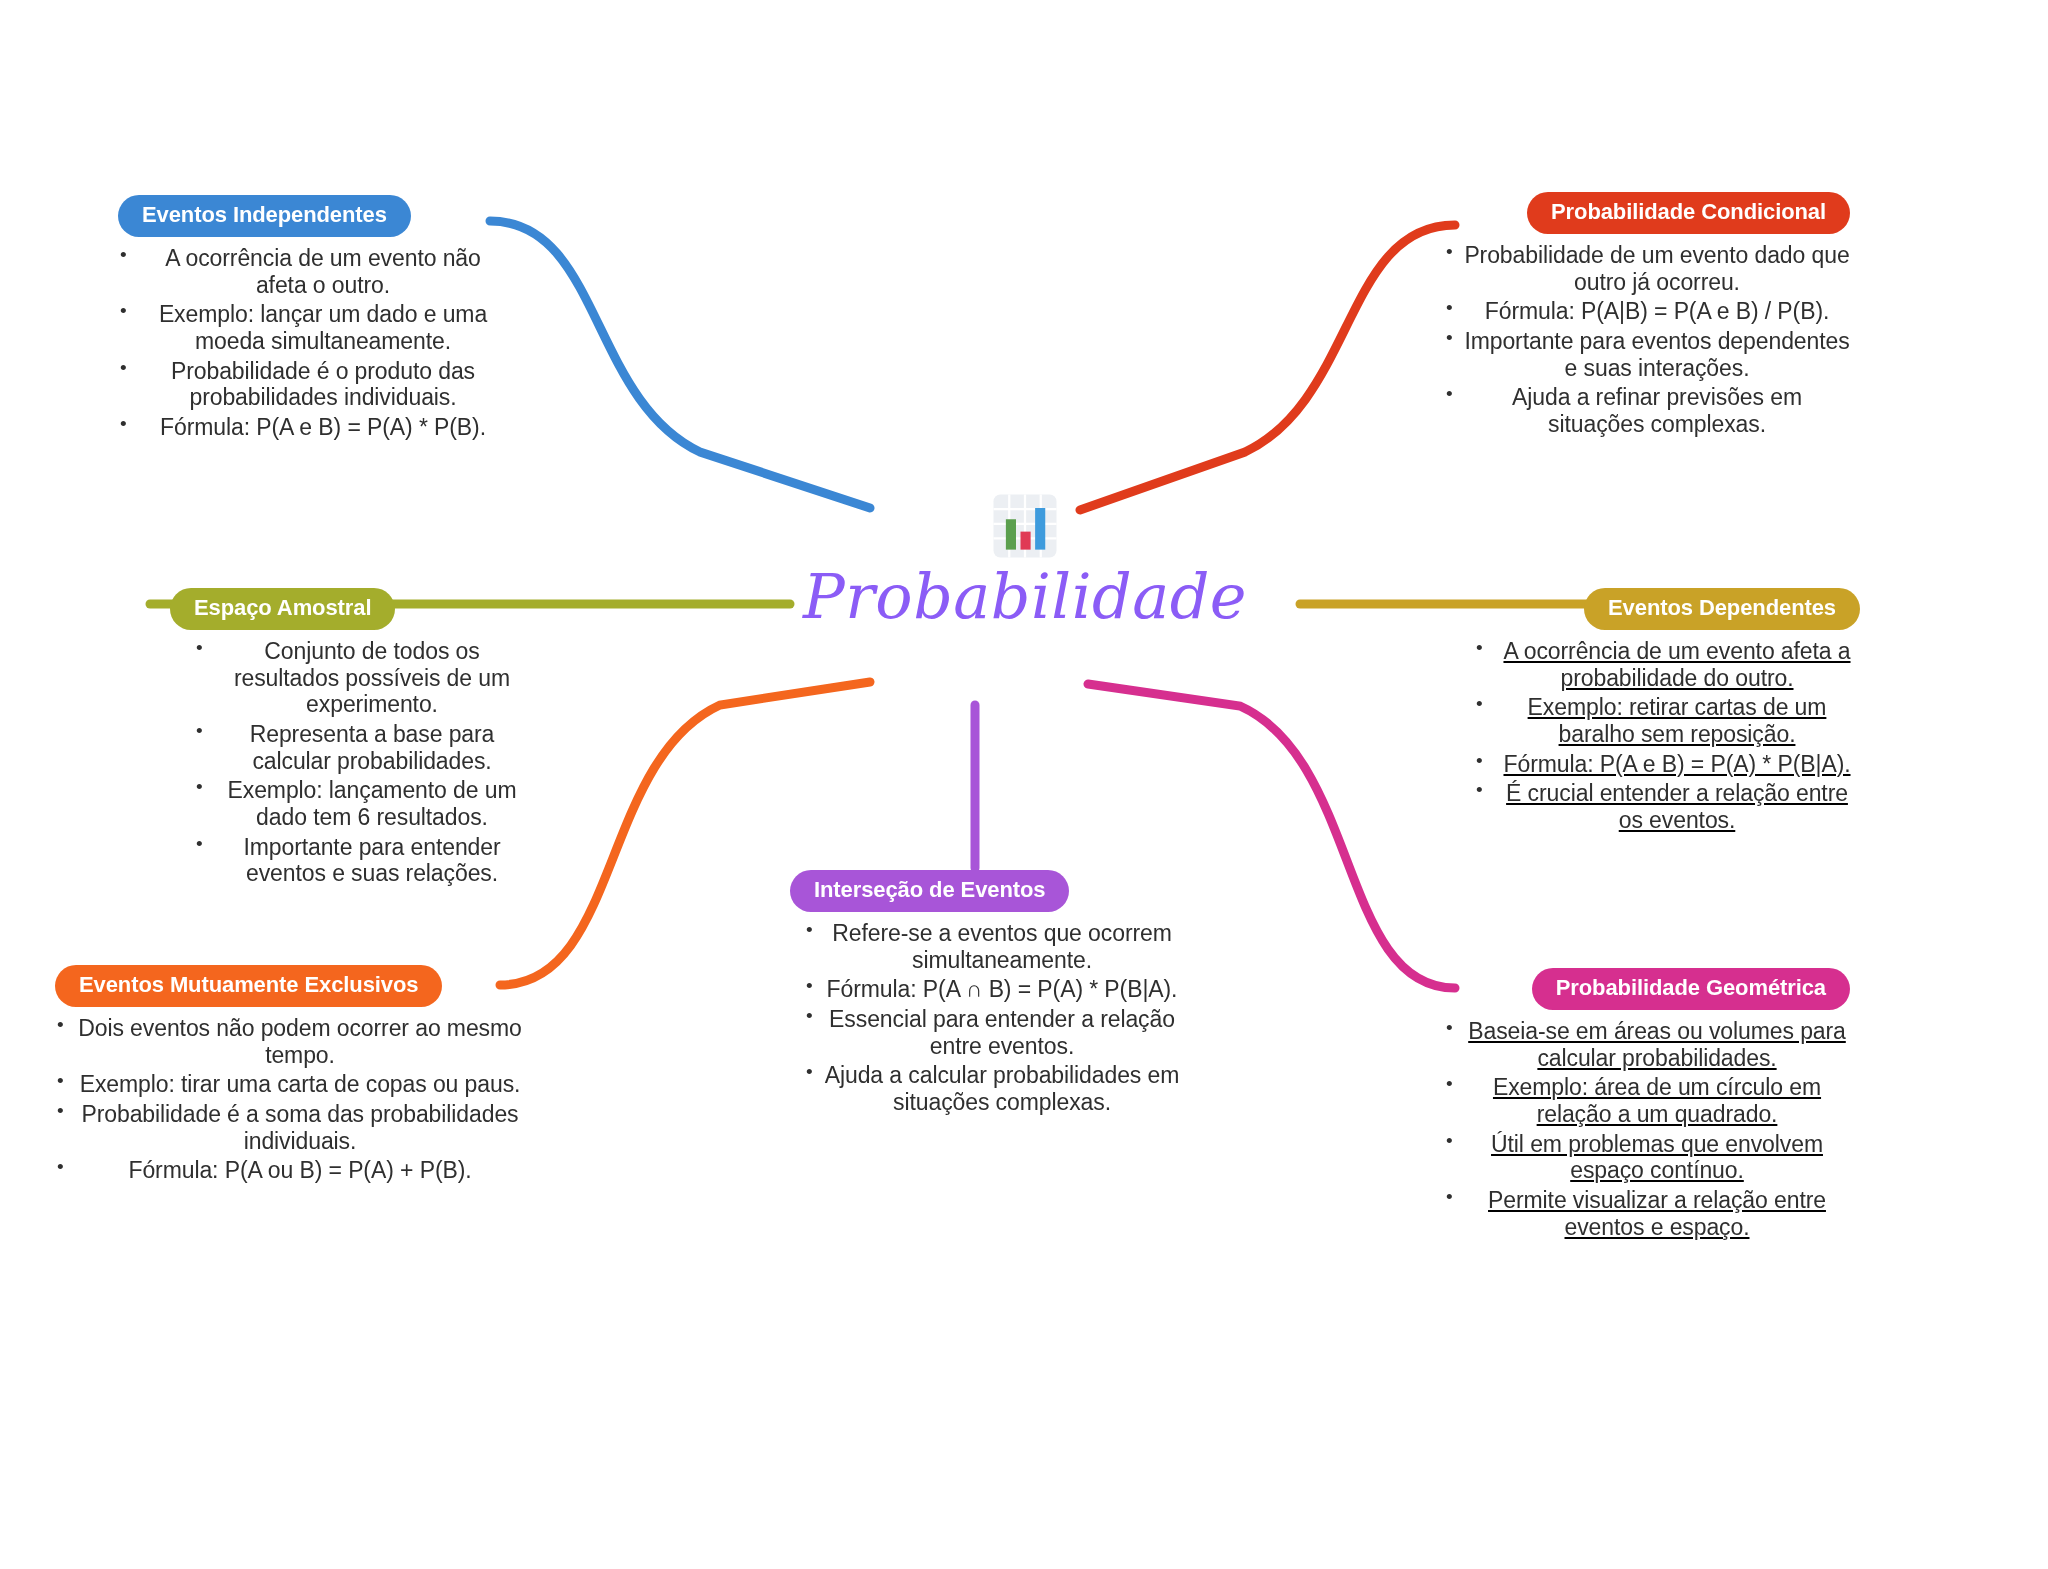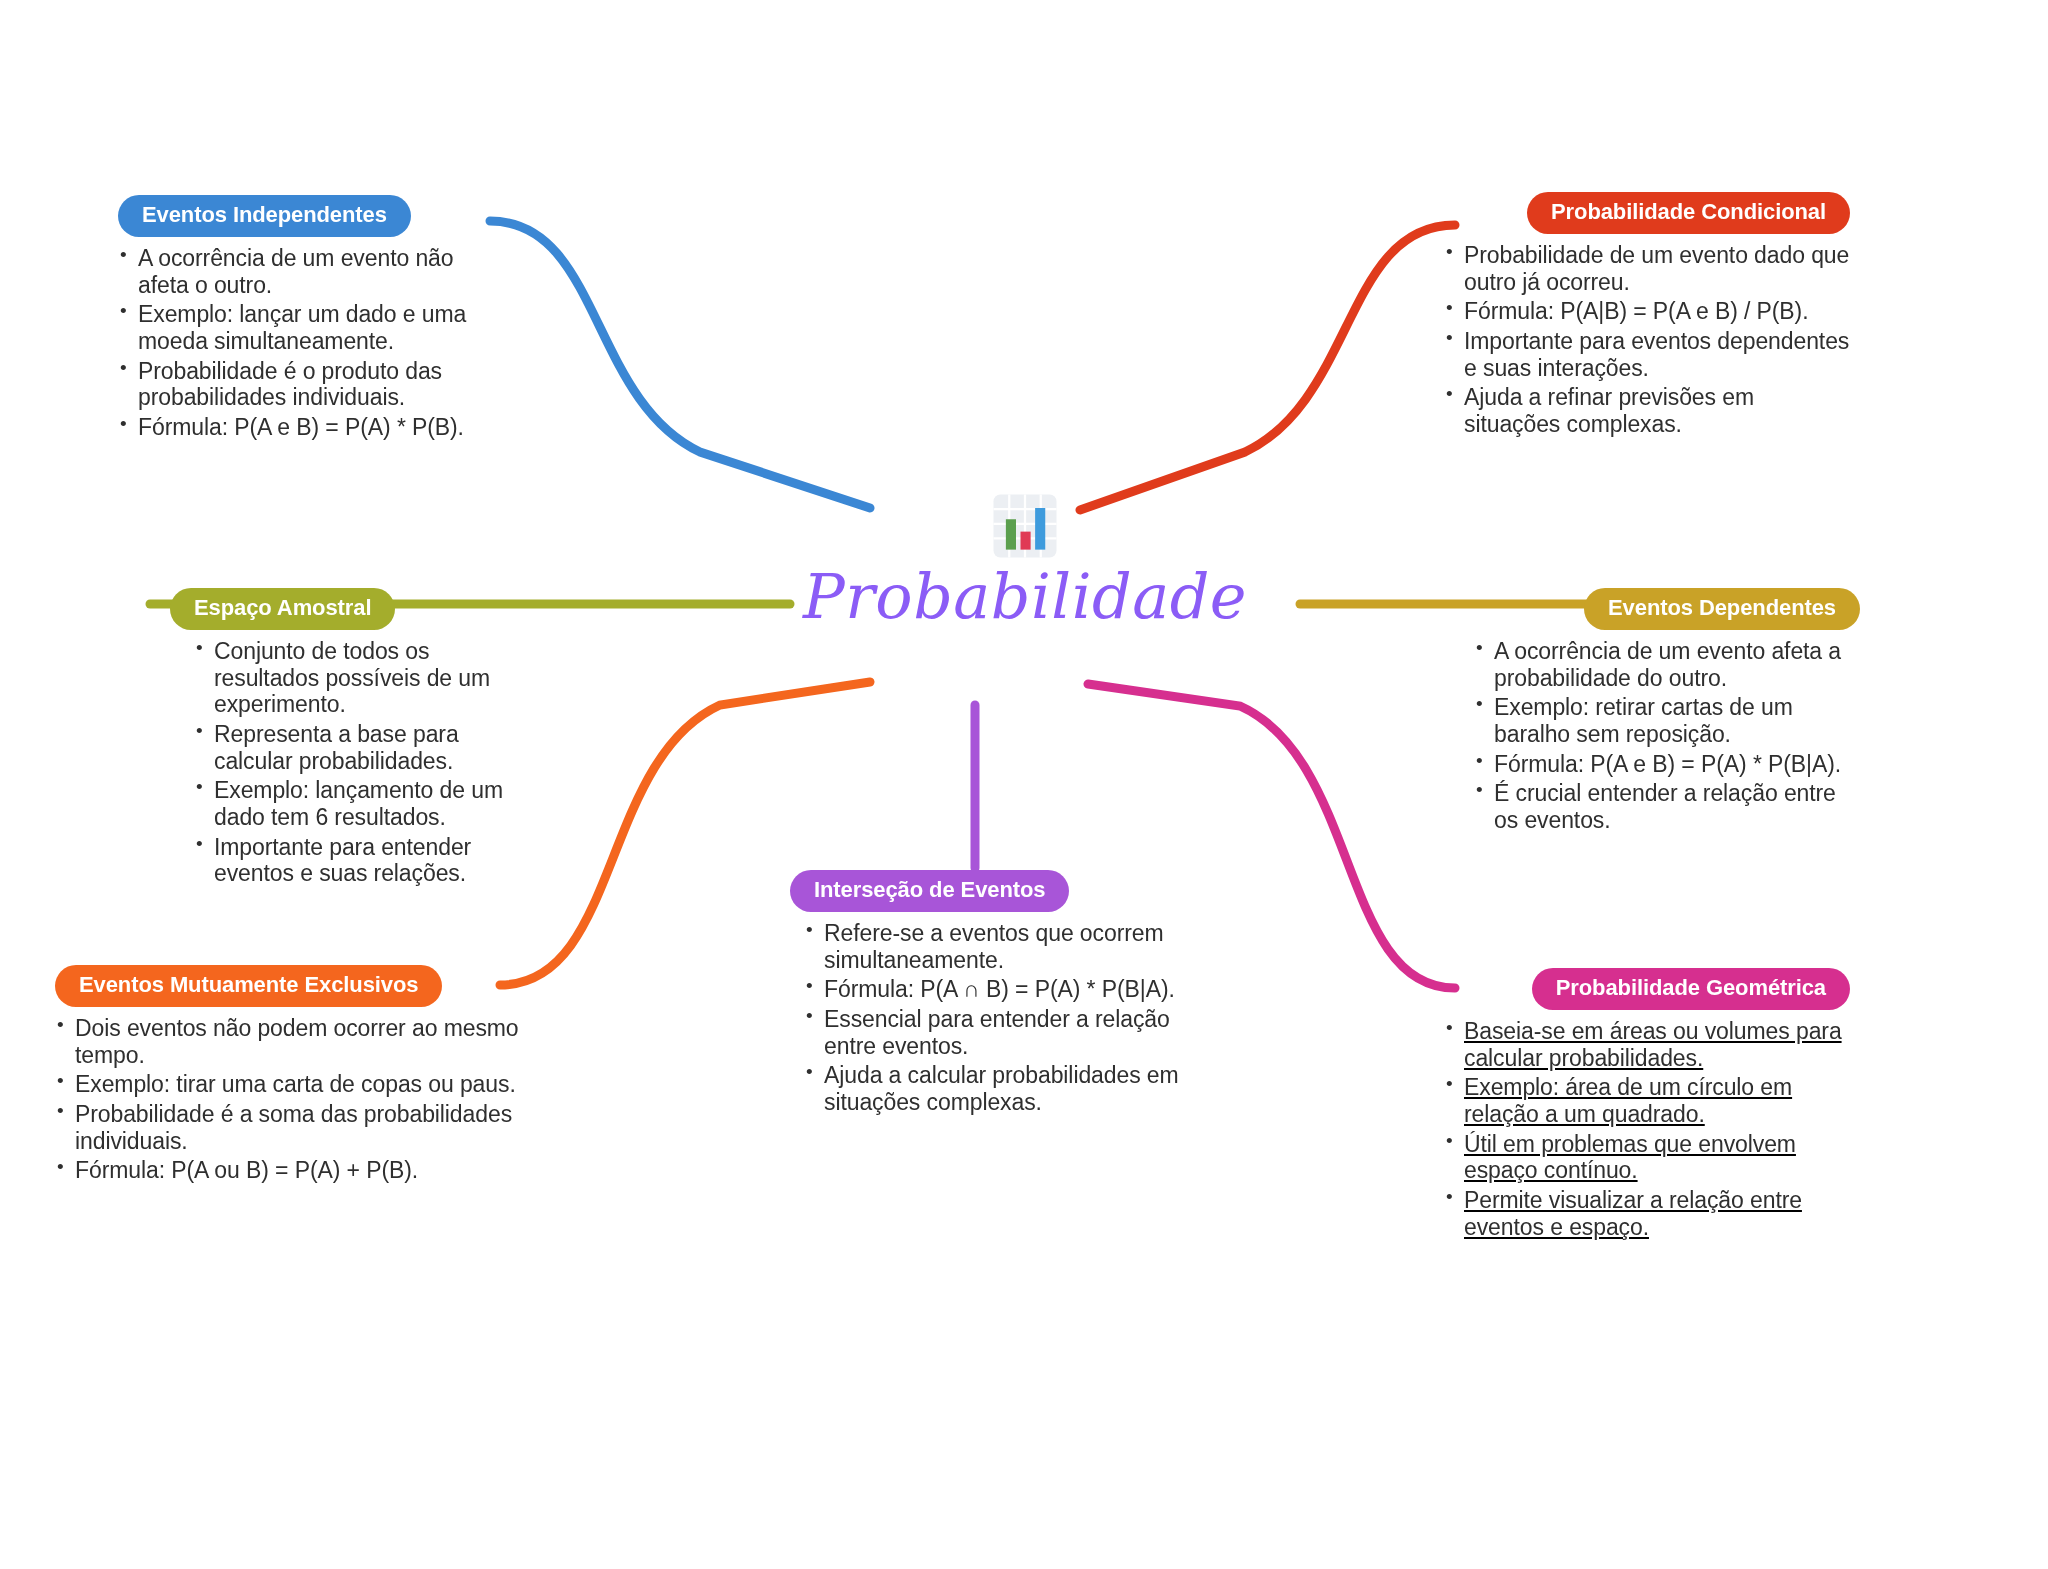--- a/index.html
+++ b/index.html
@@ -75,20 +75,21 @@
   .pill-row {
     display: block;
   }
   .pill-row.right-align {
     text-align: right;
   }
   ul.bullets {
     list-style: none;
     margin: 8px 0 0 0;
     padding: 0;
+    text-align: center;
   }
   ul.bullets li {
     position: relative;
     padding-left: 20px;
     margin-bottom: 3px;
     font-size: 23px;
     line-height: 1.16;
     color: #2f2f2f;
     letter-spacing: -0.1px;
   }
@@ -104,21 +105,21 @@
   
   #b-independentes { left: 118px; top: 195px; width: 390px; }
   #b-condicional   { left: 1430px; top: 192px; width: 420px; }
   #b-espaco        { left: 170px; top: 588px; width: 360px; }
   #b-dependentes   { left: 1460px; top: 588px; width: 400px; }
   #b-exclusivos    { left: 55px;  top: 965px; width: 470px; }
   #b-intersecao    { left: 790px; top: 870px; width: 390px; }
   #b-geometrica    { left: 1430px; top: 968px; width: 420px; }
 
   #b-espaco ul.bullets { margin-left: 24px; }
-  #b-dependentes ul.bullets { margin-left: 14px; }
+  #b-dependentes ul.bullets { margin-left: 14px; text-decoration: underline; }
   #b-condicional ul.bullets { margin-left: 14px; }
   #b-geometrica ul.bullets { margin-left: 14px; text-decoration: underline; }
   #b-intersecao ul.bullets { margin-left: 14px; }
 </style>
 </head>
 <body>
 
 <div id="canvas">
 
   <svg class="connectors" viewBox="0 0 2048 1569">

